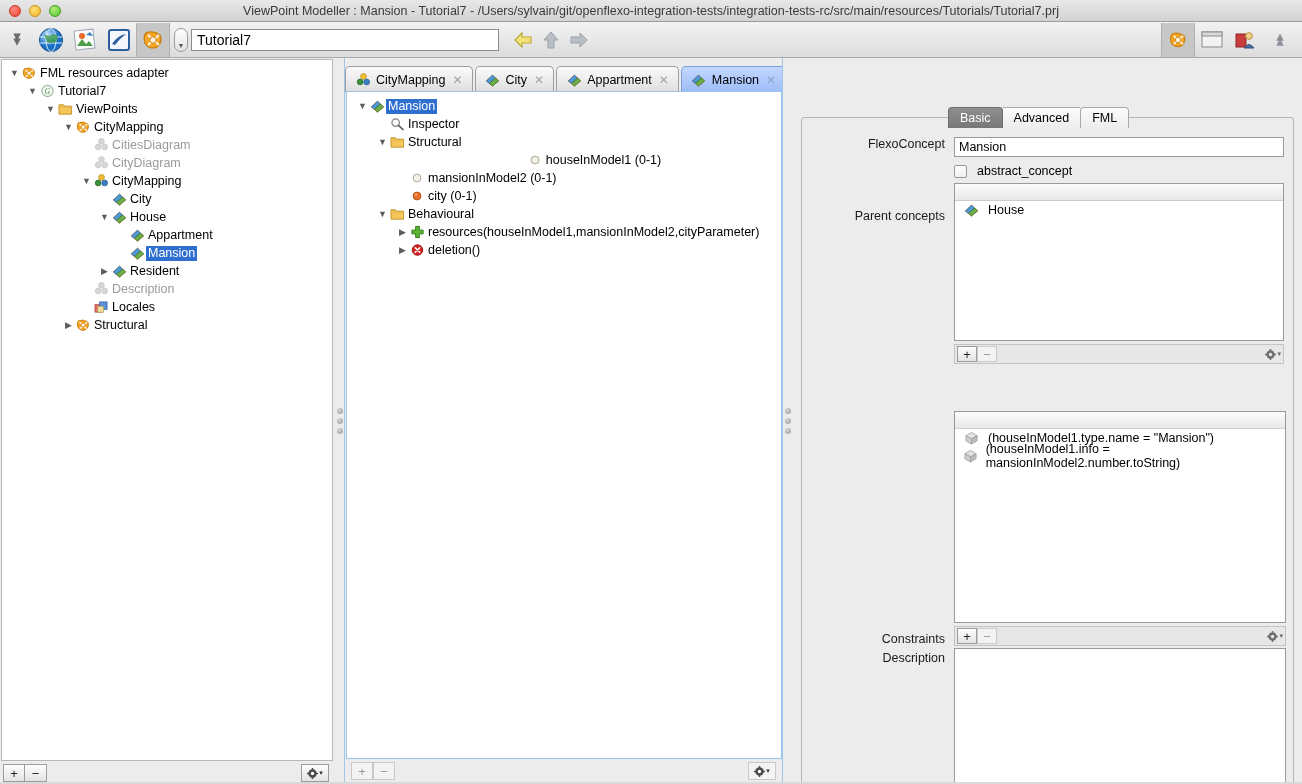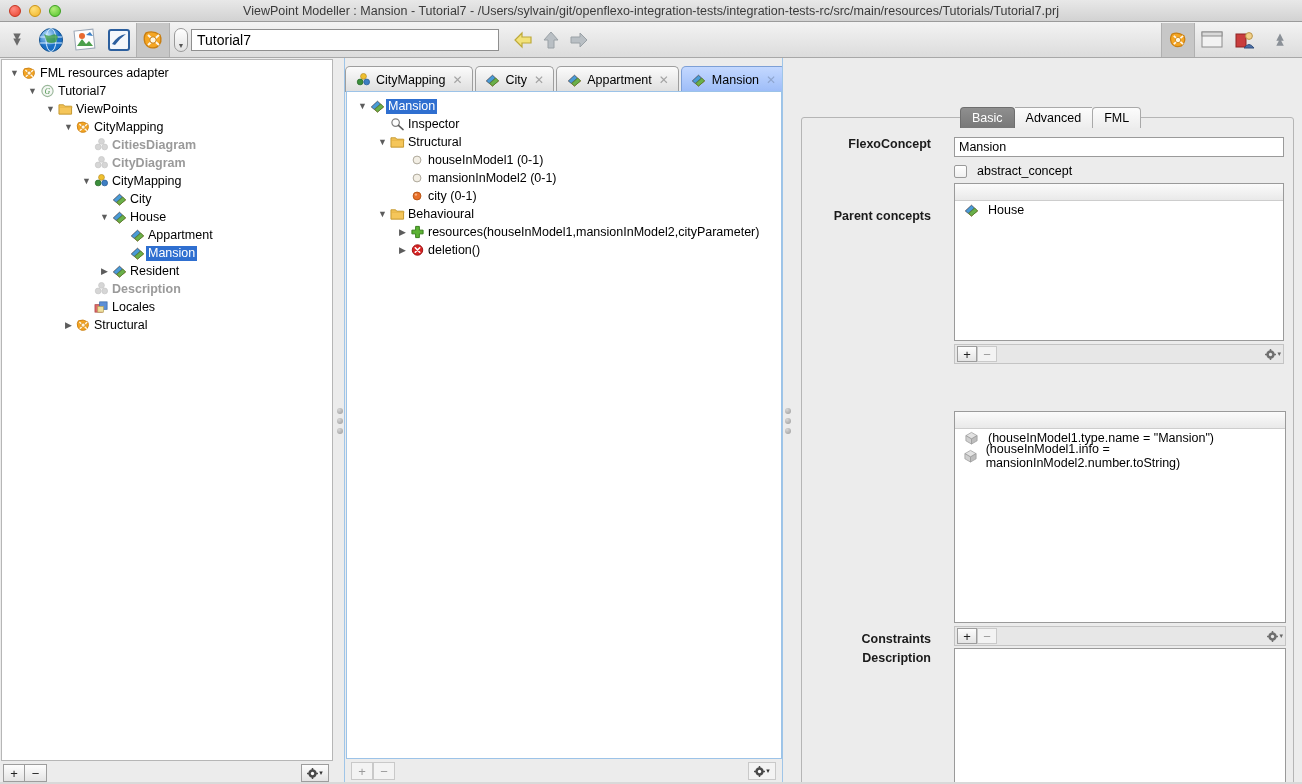--- a/index.html
+++ b/index.html
@@ -88,21 +88,21 @@
     font-size: 11px; color: #333;
   }
 
   
   .trow { display: flex; align-items: center; height: 18px; white-space: nowrap; font-size: 12.5px; }
   .tw { width: 13px; height: 18px; display: flex; align-items: center; justify-content: center; flex: none; }
   .tw i { font-style: normal; font-size: 9px; color: #5c5c5c; }
   .ticon { width: 17px; height: 18px; display: flex; align-items: center; justify-content: center; flex: none; }
   .tlabel { padding: 0 2px; line-height: 15px; }
   .tlabel.sel { background: #2f6fd0; color: #fff; }
-  .tlabel.dim { color: #9a9a9a; font-weight: bold; }
+  .tlabel.dim { color: #9a9a9a; }
 
   
   .split { position: absolute; top: 58px; width: 11px; height: 726px; background: #ececec;
            display: flex; align-items: center; justify-content: center; }
   .split .grip { display: flex; flex-direction: column; gap: 4px; }
   .split .grip span { width: 6px; height: 6px; border-radius: 50%;
     background: radial-gradient(circle at 35% 30%, #d6d6d6, #9a9a9a); }
   .split-line { position: absolute; top: 0; width: 1px; height: 726px; background: #9fc5e8; }
 
   
@@ -124,36 +124,36 @@
     background: #fff; border: 1px solid #9cc3e8;
   }
   .center-footer { position: absolute; left: 1px; bottom: 2px; width: 436px; height: 22px;
     background: #ececec; display: flex; align-items: center; }
   .mini-btn.flat { border: 1px solid #c9c9c9; background: #f3f3f3; color:#9a9a9a; }
   .gear-btn.flat { border: 1px solid #c9c9c9; background: #f3f3f3; }
 
   
   .right-panel { position: absolute; left: 793px; top: 58px; width: 509px; height: 726px; background: #ececec; }
 
-  .sub-tabs { position: absolute; left: 167px; top: 50px; display: flex; align-items: flex-start; z-index: 3; }
+  .sub-tabs { position: absolute; left: 155px; top: 50px; display: flex; align-items: flex-start; z-index: 3; }
   .stab {
     height: 21px; padding: 0 11px; font-size: 12.5px;
     display: flex; align-items: center;
     border: 1px solid #a9a9a9; border-bottom: none; border-radius: 4px 4px 0 0;
     background: linear-gradient(to bottom, #fcfcfc, #ededed);
   }
   .stab.active { background: linear-gradient(to bottom, #8f8f8f, #787878); color: #fff; border-color: #6e6e6e; }
   .stab.mid { border-left: none; border-right: none; border-radius: 0; }
 
   .group-box {
     position: absolute; left: 8px; top: 60px; width: 493px; height: 712px;
     border: 1px solid #b5b5b5; border-radius: 3px; background: #ececec;
   }
   .row { display: flex; align-items: flex-start; }
-  .lbl { width: 152px; text-align: right; padding-right: 23px; font-size: 12.5px; color: #1a1a1a; font-weight: bold; }
+  .lbl { width: 152px; text-align: right; padding-right: 9px; font-size: 12.5px; color: #1a1a1a; }
 
   .txt-input {
     border: 1px solid #9a9a9a; background: #fff; height: 20px;
     font-size: 12.5px; font-family: "Liberation Sans", sans-serif;
     padding: 0 4px; outline: none; color: #000;
   }
   .chk { width: 13px; height: 13px; border: 1px solid #9a9a9a; border-radius: 2px;
     background: linear-gradient(to bottom,#fff,#f0f0f0); }
 
   .listbox { border: 1px solid #9a9a9a; background: #fff; overflow: hidden; }
@@ -585,21 +585,21 @@
               <i>▼</i>
             </span>
             <span class="ticon">
               <svg width="15" height="14" viewBox="0 0 16 15">
                 <path d="M1 3 h5 l1.2 1.5 h7.3 v8.5 h-13.5 z" fill="#f5c65a" stroke="#c2942a" stroke-width="1"></path>
                 <path d="M1 5.5 h14.5" stroke="#e0ad3d" stroke-width=".8"></path>
               </svg>
             </span>
             <span class="tlabel">Structural</span>
           </div>
-          <div class="trow" style="padding-left: 44px;">
+          <div class="trow" style="padding-left: 44px; justify-content: center;">
             <span class="tw"></span>
             <span class="ticon">
               <svg width="15" height="14" viewBox="0 0 16 15">
                 <circle cx="7.5" cy="7.5" r="4.2" fill="#f3efe5" stroke="#a8a294" stroke-width="1"></circle>
               </svg>
             </span>
             <span class="tlabel">houseInModel1 (0-1)</span>
           </div>
           <div class="trow" style="padding-left: 44px;">
             <span class="tw"></span>

